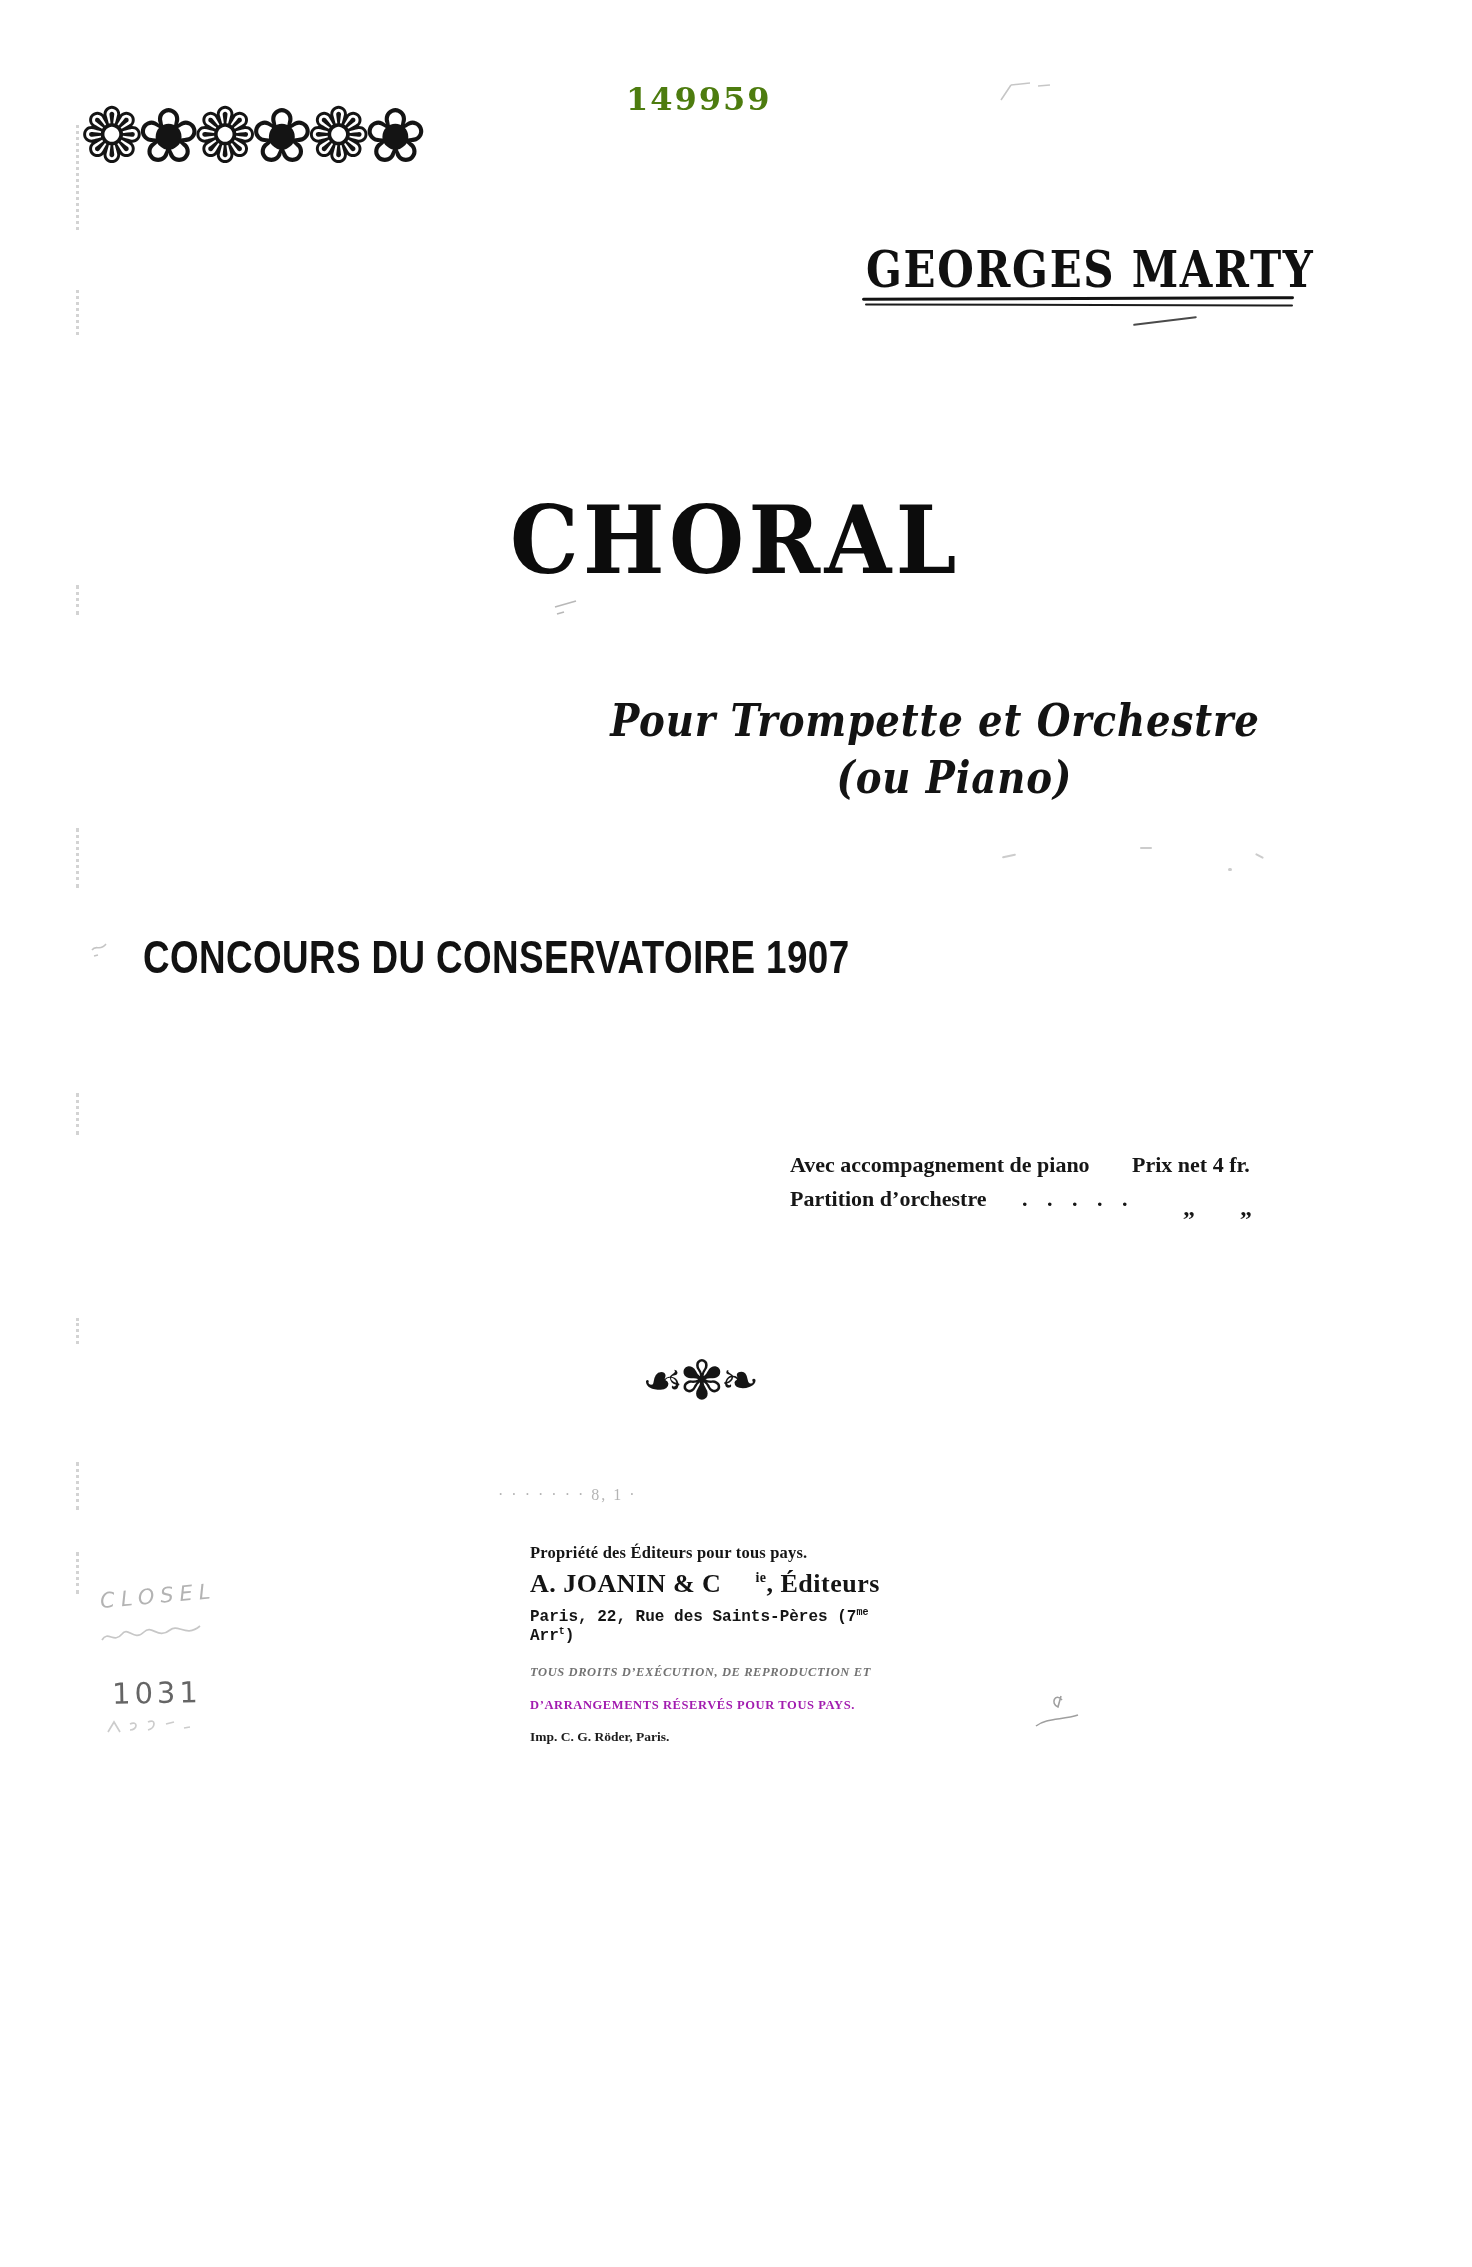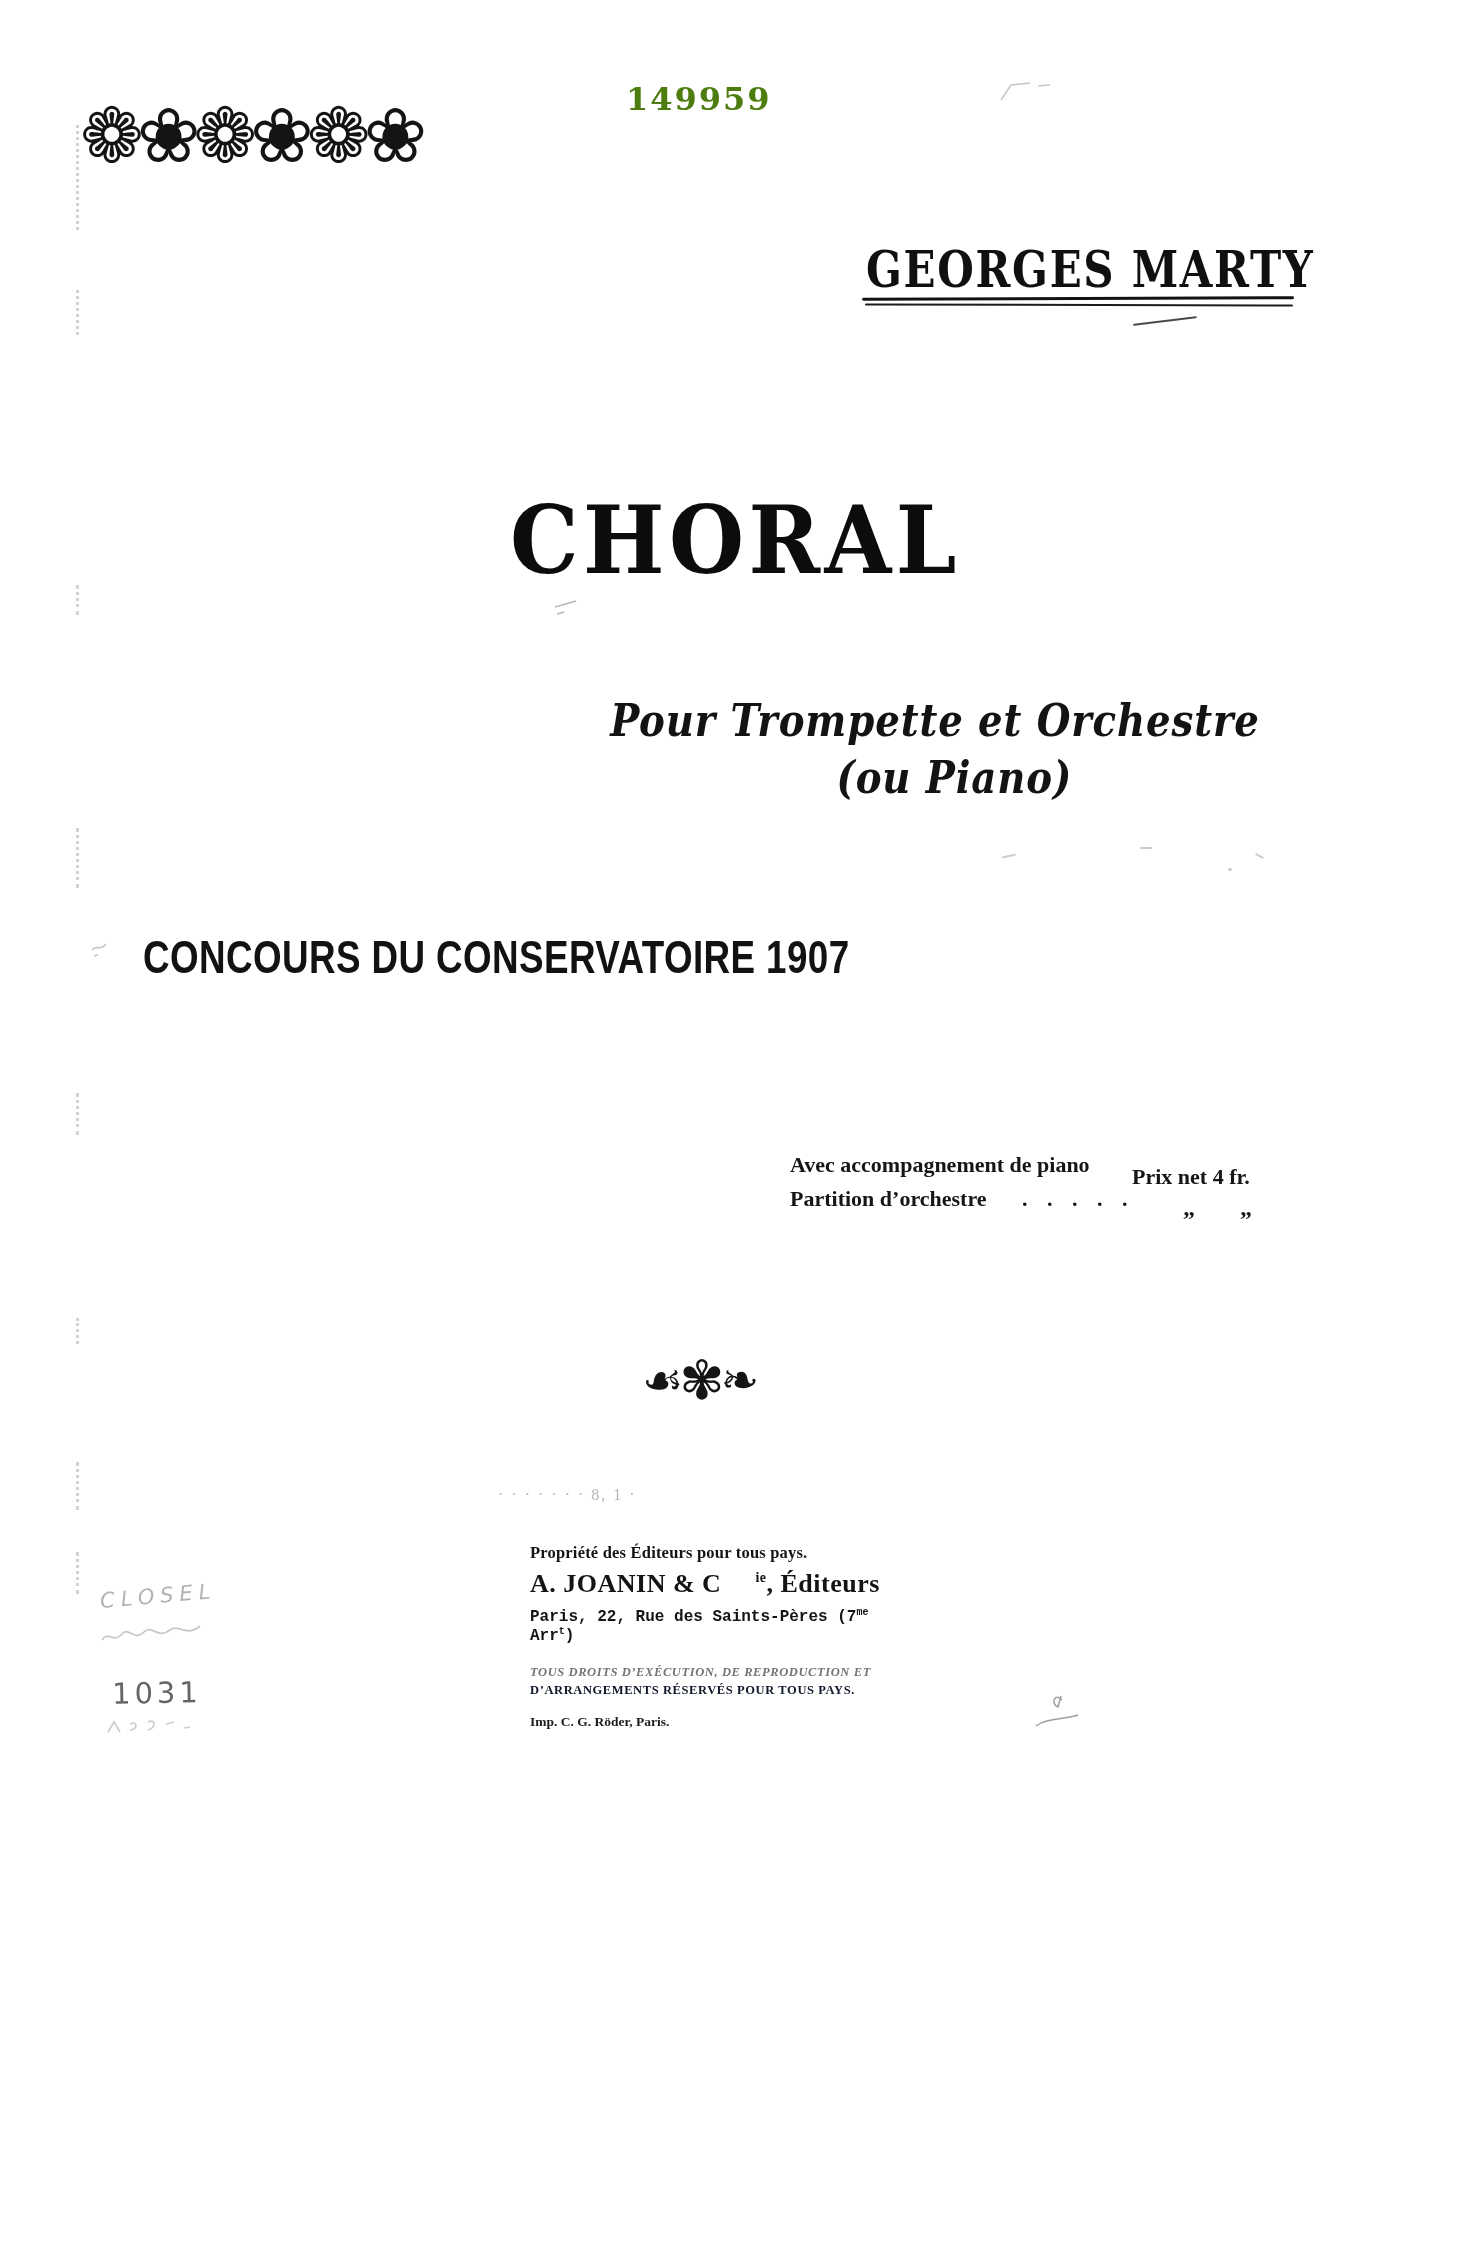--- a/index.html
+++ b/index.html
@@ -40,21 +40,21 @@
     left:143px;top:930px;font-family:"Liberation Sans",sans-serif;font-weight:bold;
     font-size:46px;letter-spacing:0.5px;white-space:nowrap;color:#121212;
     transform:scaleX(.80);transform-origin:left top;
   }
   .pricing{
     left:790px;top:1152px;width:530px;height:90px;font-family:"Liberation Serif",serif;
     font-size:22px;font-weight:600;color:#161616;
   }
   .pricing span{position:absolute;white-space:nowrap;}
   .p-l1{left:0;top:0;}
-  .p-p1{left:342px;top:12px;}
+  .p-p1{left:342px;top:0;}
   .p-l2{left:0;top:34px;}
   .p-dots{left:232px;top:34px;word-spacing:14px;}
   .p-d1{left:393px;top:42px;font-size:24px;}
   .p-d2{left:450px;top:42px;font-size:24px;}
   .vignette{
     left:642px;top:1346px;font-family:"DejaVu Sans",sans-serif;color:#151515;
     letter-spacing:-4px;white-space:nowrap;
   }
   .vignette .v-side{font-size:46px;}
   .vignette .v-center{font-size:54px;position:relative;top:3px;}
@@ -62,21 +62,21 @@
     left:498px;top:1486px;width:380px;font-family:"Liberation Serif",serif;font-size:16px;
     color:#777;opacity:.55;letter-spacing:2px;white-space:nowrap;
   }
   .publisher{left:530px;top:1543px;width:372px;text-align:left;color:#141414;}
   .pub-rights{font-family:"Liberation Serif",serif;font-weight:600;font-size:16.5px;letter-spacing:.2px;}
   .pub-name{font-family:"Liberation Serif",serif;font-weight:bold;font-size:26px;margin-top:6px;letter-spacing:.5px;}
   .pub-name sup{font-size:14px;padding-left:34px;}
   .pub-address{font-family:Liberation Mono, monospace;font-weight:bold;font-size:16px;margin-top:8px;}
   .pub-address sup{font-size:10px;}
   .pub-legal1{font-family:"Liberation Serif",serif;font-weight:bold;font-size:12.5px;letter-spacing:.6px;margin-top:19px;color:#737373;font-style:italic;}
-  .pub-legal2{font-family:"Liberation Serif",serif;font-weight:bold;font-size:12.5px;letter-spacing:.6px;margin-top:3px;color:#0f172a;}
+  .pub-legal2{font-family:"Liberation Serif",serif;font-weight:bold;font-size:12.5px;letter-spacing:.6px;margin-top:18px;color:#a21caf;}
   .pub-printer{font-family:"Liberation Serif",serif;font-weight:600;font-size:13.5px;margin-top:16px;color:#1c1c1c;}
   .hw-stamp{
     left:100px;top:1584px;font-family:"DejaVu Sans",sans-serif;font-style:italic;font-size:21px;
     letter-spacing:6px;color:#9a9a9a;transform:rotate(-5deg);opacity:.75;white-space:nowrap;
   }
   .hw-number{
     left:112px;top:1676px;font-family:"DejaVu Sans",sans-serif;font-size:29px;letter-spacing:4px;
     color:#555;transform:rotate(-1deg);opacity:.9;white-space:nowrap;
   }
   .edge-mark{left:76px;width:0;border-left:3px dotted #bcbcbc;opacity:.65;}

